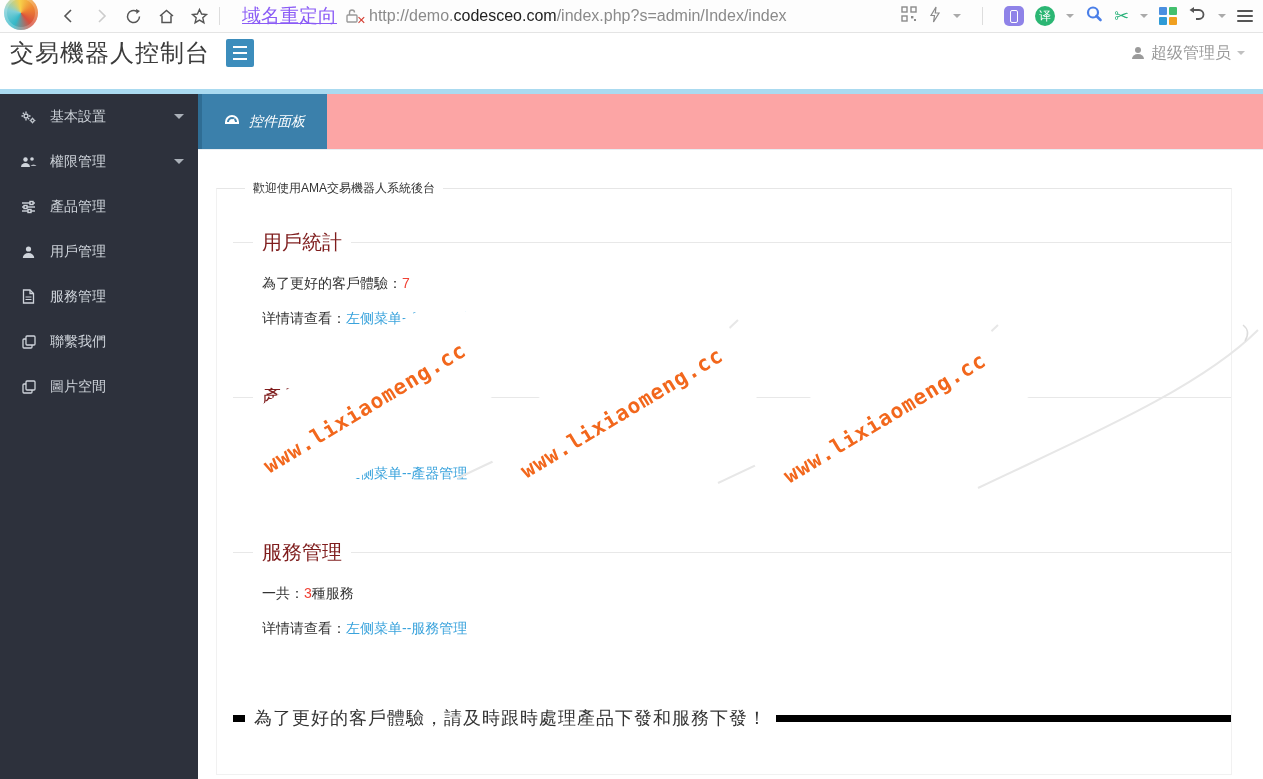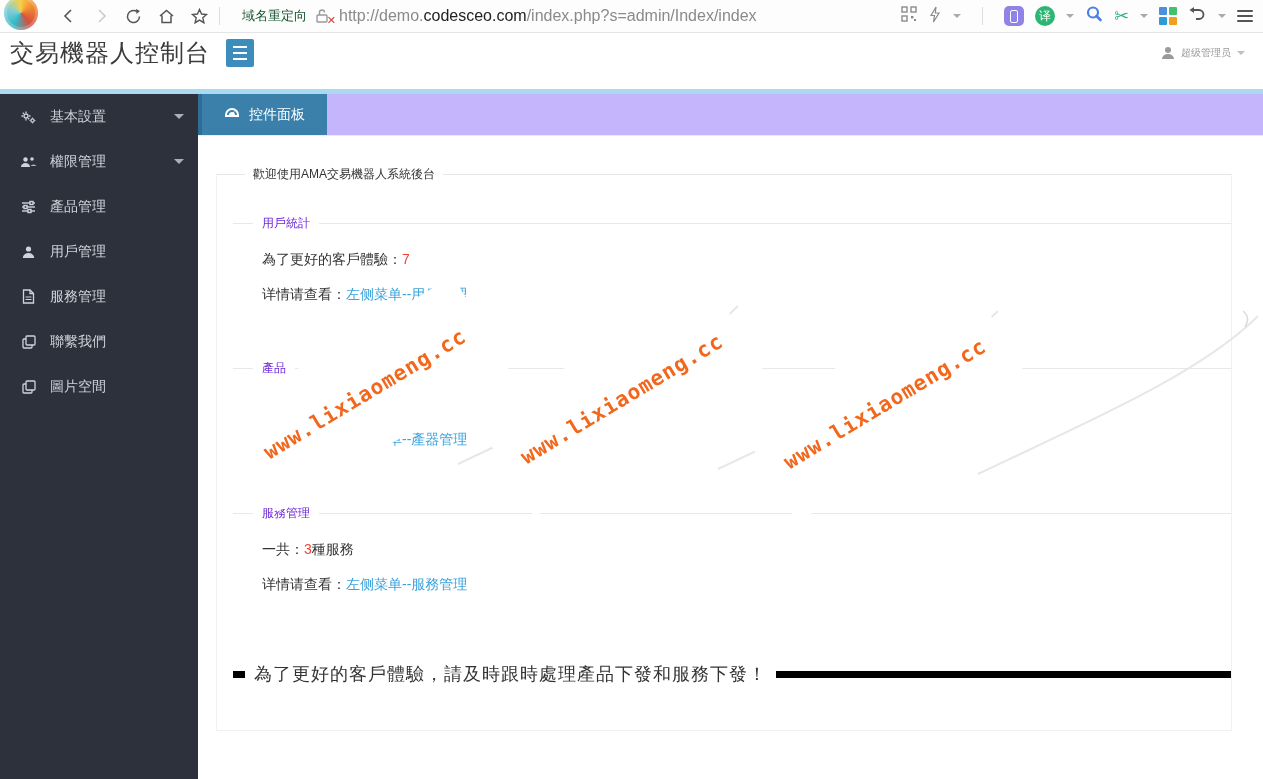--- a/index.html
+++ b/index.html
@@ -8,21 +8,21 @@
 
   
   .browser-bar { height:33px; background:#fdfdfd; border-bottom:1px solid #e4e4e4;
     display:flex; align-items:center; padding:0 10px 0 4px; }
   .logo { width:34px; height:34px; border-radius:50%; margin-top:-6px; flex:0 0 auto;
     background:conic-gradient(from 210deg,#35b8c8,#7ecfd8,#f7d14a,#ef8632,#d94f3d,#35b8c8);
     box-shadow:inset 0 0 0 3px #fff3; }
   .navicons { display:flex; align-items:center; gap:14px; margin-left:22px; color:#555; }
   .navicons svg { display:block; }
   .tool-sep { width:1px; height:18px; background:#ddd; margin:0 10px; }
-  .redirect { color:#14532d; font-size:13px; margin:0 8px 0 12px; white-space:nowrap; }
+  .redirect { color:#8b5cf6; font-size:19px; margin:0 8px 0 12px; white-space:nowrap;text-decoration:underline; }
   .lockwrap { position:relative; width:18px; height:16px; margin-right:6px; }
   .lockwrap .redx { position:absolute; right:-3px; bottom:-3px; color:#d43b2f; font-size:11px; font-weight:bold; }
   .url { font-size:16px; color:#8a8a8a; white-space:nowrap; }
   .url .domain { color:#222; }
   .right-icons { margin-left:auto; display:flex; align-items:center; gap:11px; }
   .caret-sm { width:0; height:0; border-left:4px solid transparent; border-right:4px solid transparent;
     border-top:4px solid #aaa; }
   .ext-badge { width:20px; height:20px; border-radius:5px; display:flex; align-items:center; justify-content:center; }
   .ext-phone { background:#8f83e8; }
   .ext-phone .phone { width:8px; height:13px; border:1.5px solid #fff; border-radius:2px; }
@@ -31,43 +31,43 @@
   .colorgrid { display:grid; grid-template-columns:8px 8px; grid-template-rows:8px 8px; gap:2px; }
   .colorgrid i { display:block; border-radius:1px; }
   .menu-lines i { display:block; width:16px; height:2px; background:#555; margin:3px 0; border-radius:1px; }
 
   
   .app-header { height:56px; background:#fff; display:flex; align-items:center; padding:0 18px 16px 10px; }
   .app-title { font-size:24px; font-weight:400; color:#3b3b3b; letter-spacing:1px; }
   .hamburger-btn { width:28px; height:28px; background:#3c8dbc; border:none; border-radius:2px;
     margin-left:16px; cursor:pointer; display:flex; flex-direction:column; align-items:center; justify-content:center; }
   .hamburger-btn i { display:block; width:14px; height:2px; background:#fff; margin:2px 0; }
-  .user-menu { margin-left:auto; display:flex; align-items:center; gap:6px; color:#9a9a9a; font-size:10px; }
+  .user-menu { margin-left:auto; display:flex; align-items:center; gap:6px; color:#9a9a9a; font-size:16px; }
   .divider { height:5px; background:#aadaf0; }
 
   
   .layout { display:flex; height:685px; }
   .sidebar { width:198px; background:#2d313c; flex:0 0 auto; }
   .side-item { height:45px; display:flex; align-items:center; padding:0 14px 0 20px;
     color:#cfd4db; font-size:14px; cursor:pointer; }
   .side-item .ic { width:17px; margin-right:13px; display:flex; justify-content:center; }
   .side-item .cv { margin-left:auto; width:0; height:0; border-left:5px solid transparent;
     border-right:5px solid transparent; border-top:5px solid #aab0b8; }
 
   .main { flex:1; display:flex; flex-direction:column; background:#fff; position:relative; }
-  .tabbar { height:42px; background:#c4b5fd; border-bottom:1px solid #e8eef2; display:flex; }
+  .tabbar { height:56px; background:#fca5a5; border-bottom:1px solid #e8eef2; display:flex;font-style:italic; }
   .tab-active { background:#3b80ab; color:#fff; font-size:14px; display:flex; align-items:center;
     gap:9px; padding:0 22px; cursor:pointer; border-left:4px solid #2f6d94; }
 
   .content { flex:1; position:relative; overflow:hidden; }
   fieldset.outer { border:1px solid #f1f1f1; border-top:1px solid #e6e6e6;
     margin:30px 31px 0 18px; padding:0 0 30px 16px; }
   fieldset.outer > legend { font-size:12px; color:#333; padding:0 8px; margin-left:12px; }
   fieldset.inner { border:none; border-top:1px solid #e8e8e8; margin:32px 0 0 0; padding:2px 0 10px 0; }
-  fieldset.inner > legend { font-size:12px; color:#6d28d9; padding:0 9px; margin-left:20px; }
+  fieldset.inner > legend { font-size:20px; color:#7f1d1d; padding:0 9px; margin-left:20px; }
   fieldset.inner p { margin:15px 0 14px 29px; font-size:14px; color:#333; line-height:20px; }
   .stat-num { color:#f04134; }
   a.detail-link { color:#3aa3dc; text-decoration:none; }
   fieldset.footer-note { border:none; border-top:7px solid #000000; margin:44px 0 0 0; padding:0 0 14px 0; }
   fieldset.footer-note > legend { font-size:18px; color:#333; padding:0 9px; margin-left:12px; letter-spacing:1px; }
 
   
   .wm { position:absolute; width:272px; height:112px; background:#fff;
     display:flex; align-items:center; justify-content:center;
     transform:translate(-50%,-50%) rotate(-31deg); pointer-events:none; }

